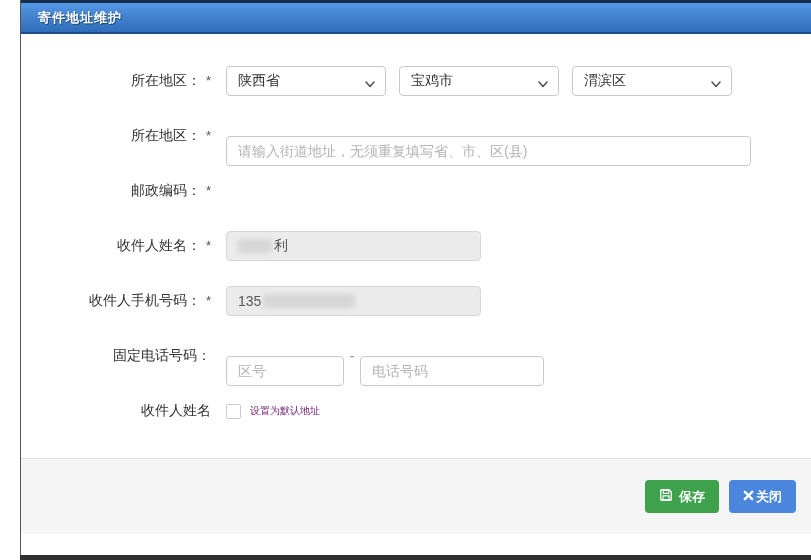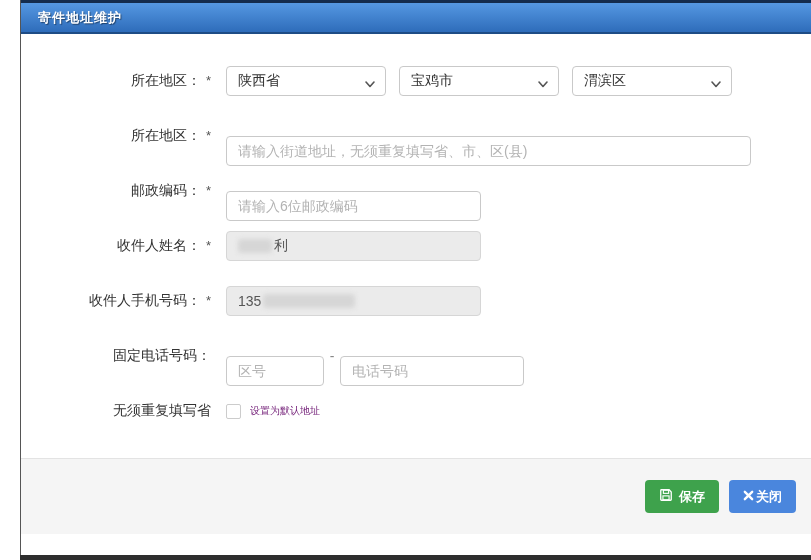--- a/index.html
+++ b/index.html
@@ -34,21 +34,21 @@
   .sel .val { font-size: 14px; color: #333; white-space: nowrap; overflow: hidden; }
   .sel .chev { position: absolute; right: 9px; top: 9px; }
 
   
   .txt { height: 30px; border: 1px solid #c9c9c9; border-radius: 4px; padding: 0 11px;
     font-size: 14px; color: #333; outline: none;
     font-family: "Liberation Sans", "DejaVu Sans", sans-serif; margin-top: 29px; }
   .txt::placeholder { color: #b3b3b3; opacity: 1; }
   .w-street { width: 525px; }
   .w-post { width: 255px; }
-  .w-area { width: 98px; }
+  .w-area { width: 118px; }
   .w-phone { width: 184px; }
   .dash { width: 16px; text-align: center; color: #888; font-size: 14px; }
 
   
   .txt-disabled { width: 255px; height: 30px; background: #ebebeb; border: 1px solid #d6d6d6;
     border-radius: 4px; display: flex; align-items: center; padding: 0 11px;
     font-size: 14px; color: #555; }
   .redact { display: inline-block; height: 14px; background: #cfcfcf;
     border-radius: 3px; filter: blur(2.5px); opacity: .75; }
   .redact.name-blur { width: 34px; margin-right: 2px; }
@@ -115,23 +115,20 @@
 
       <div class="form-row">
         <div class="lbl"><span>所在地区：</span><span class="req">*</span></div>
         <div class="fields">
           <input class="txt w-street" type="text" placeholder="请输入街道地址，无须重复填写省、市、区(县)" style="">
         </div>
       </div>
 
       <div class="form-row">
         <div class="lbl"><span>邮政编码：</span><span class="req">*</span></div>
-        <div class="fields">
-          <input class="txt w-post" type="text" placeholder="请输入6位邮政编码" style="">
-        </div>
       </div>
 
       <div class="form-row">
         <div class="lbl"><span>收件人姓名：</span><span class="req">*</span></div>
         <div class="fields">
           <div class="txt-disabled">
             <span class="redact name-blur"></span>
             <span>利</span>
           </div>
         </div>
@@ -150,21 +147,21 @@
       <div class="form-row">
         <div class="lbl">固定电话号码：</div>
         <div class="fields">
           <input class="txt w-area" type="text" placeholder="区号" style="">
           <span class="dash">-</span>
           <input class="txt w-phone" type="text" placeholder="电话号码" style="">
         </div>
       </div>
 
       <div class="form-row checkbox-row">
-        <div class="lbl">无须重复填写省</div>
+        <div class="lbl">收件人姓名</div>
         <div class="fields">
           <span class="cbx"></span>
           <span class="cbx-label">设置为默认地址</span>
         </div>
       </div>
 
     </div>
 
     <div class="footer">
       <button class="btn btn-save">

